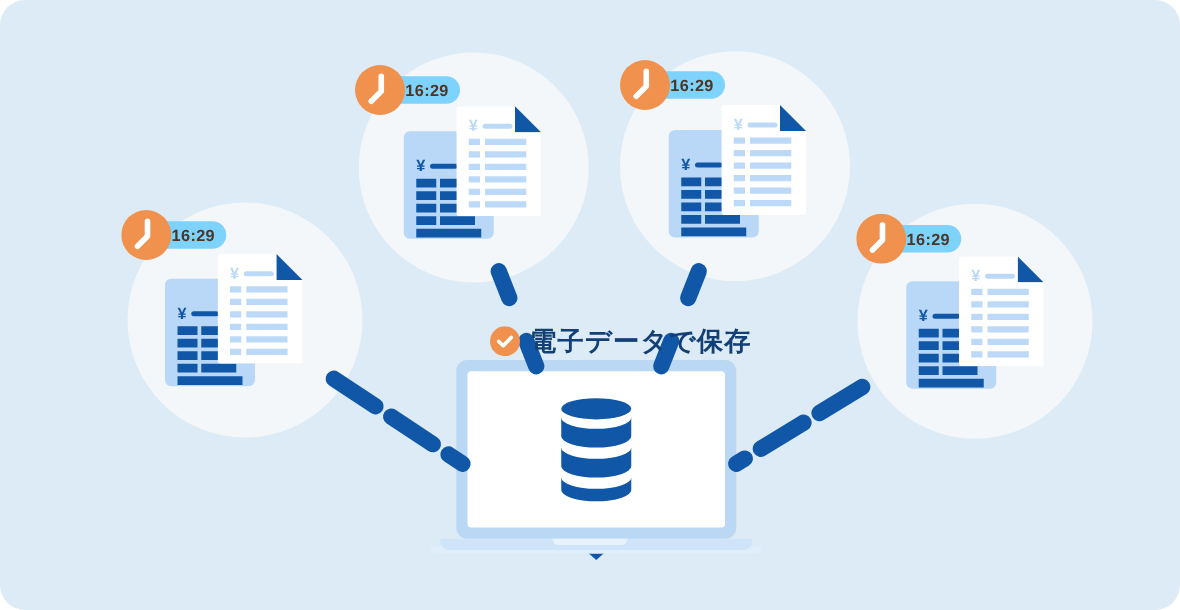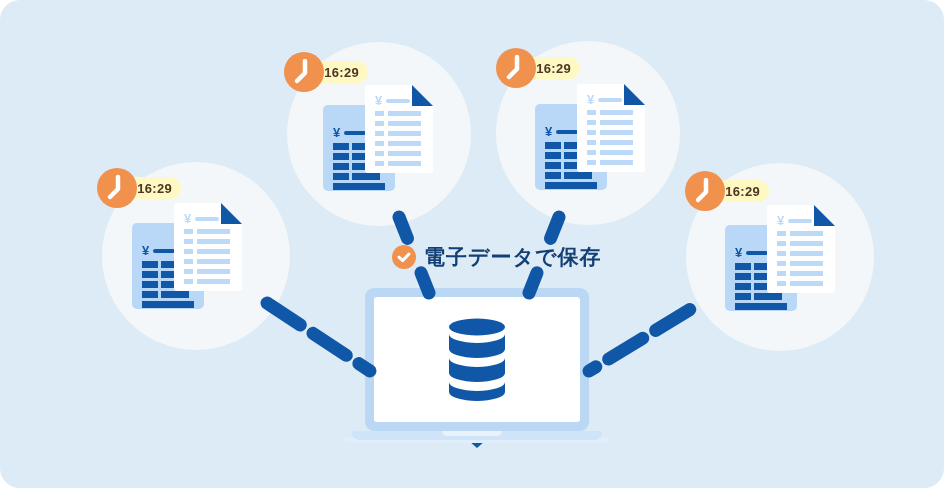--- a/index.html
+++ b/index.html
@@ -22,26 +22,26 @@
   .head-line.light{width:24px;background:#bcdaf7;}
   .trow{display:flex;gap:3px;margin-bottom:3px;}
   .doc-blue .trow .c1{width:16px;height:7px;background:#1057a8;}
   .doc-blue .trow .c2{width:28px;height:7px;background:#1057a8;}
   .doc-blue .bbar{width:52px;height:7px;background:#1057a8;}
   .doc-white .trow{gap:4px;margin-bottom:5px;}
   .doc-white .trow .c1{width:9px;height:5px;background:#bcdaf7;}
   .doc-white .trow .c2{width:33px;height:5px;background:#bcdaf7;}
 
   
-  .badge-pill{position:absolute;height:22px;background:#fef9c3;border-radius:5px 11px 11px 5px;display:flex;align-items:center;justify-content:flex-end;box-sizing:border-box;padding:0 9px;}
+  .badge-pill{position:absolute;height:22px;background:#7dd3fc;border-radius:5px 11px 11px 5px;display:flex;align-items:center;justify-content:flex-end;box-sizing:border-box;padding:0 9px;}
   .badge-pill span{font-size:13px;font-weight:bold;color:#4e3524;letter-spacing:.3px;}
   .clock{position:absolute;width:40px;height:40px;}
 
   
-  .save-label{position:absolute;left:392px;top:243px;display:flex;align-items:center;gap:8px;z-index:6;}
+  .save-label{position:absolute;left:392px;top:259px;display:flex;align-items:center;gap:8px;z-index:6;}
   .check-circle{width:24px;height:24px;}
   .save-text{font-size:21px;font-weight:bold;color:#123f76;letter-spacing:1px;}
 
   
   .laptop-screen{position:absolute;left:365px;top:288px;width:224px;height:143px;background:#bad8f3;border-radius:9px;z-index:2;}
   .laptop-display{position:absolute;left:9px;top:9px;width:206px;height:125px;background:#ffffff;border-radius:3px;display:flex;align-items:center;justify-content:center;}
   .laptop-base-low{position:absolute;left:344px;top:437px;width:266px;height:6px;background:#e0edfa;border-radius:3px 3px 10px 10px;z-index:2;}
   .laptop-base{position:absolute;left:352px;top:431px;width:250px;height:9px;background:#cfe4f8;border-radius:2px 2px 9px 9px;z-index:3;}
   .laptop-notch{position:absolute;left:442px;top:431px;width:60px;height:5px;background:#e8f2fb;border-radius:0 0 5px 5px;z-index:4;}
   .laptop-foot{position:absolute;left:469px;top:441px;width:16px;height:7px;background:#1057a8;clip-path:polygon(0 0,100% 0,50% 100%);z-index:1;}

